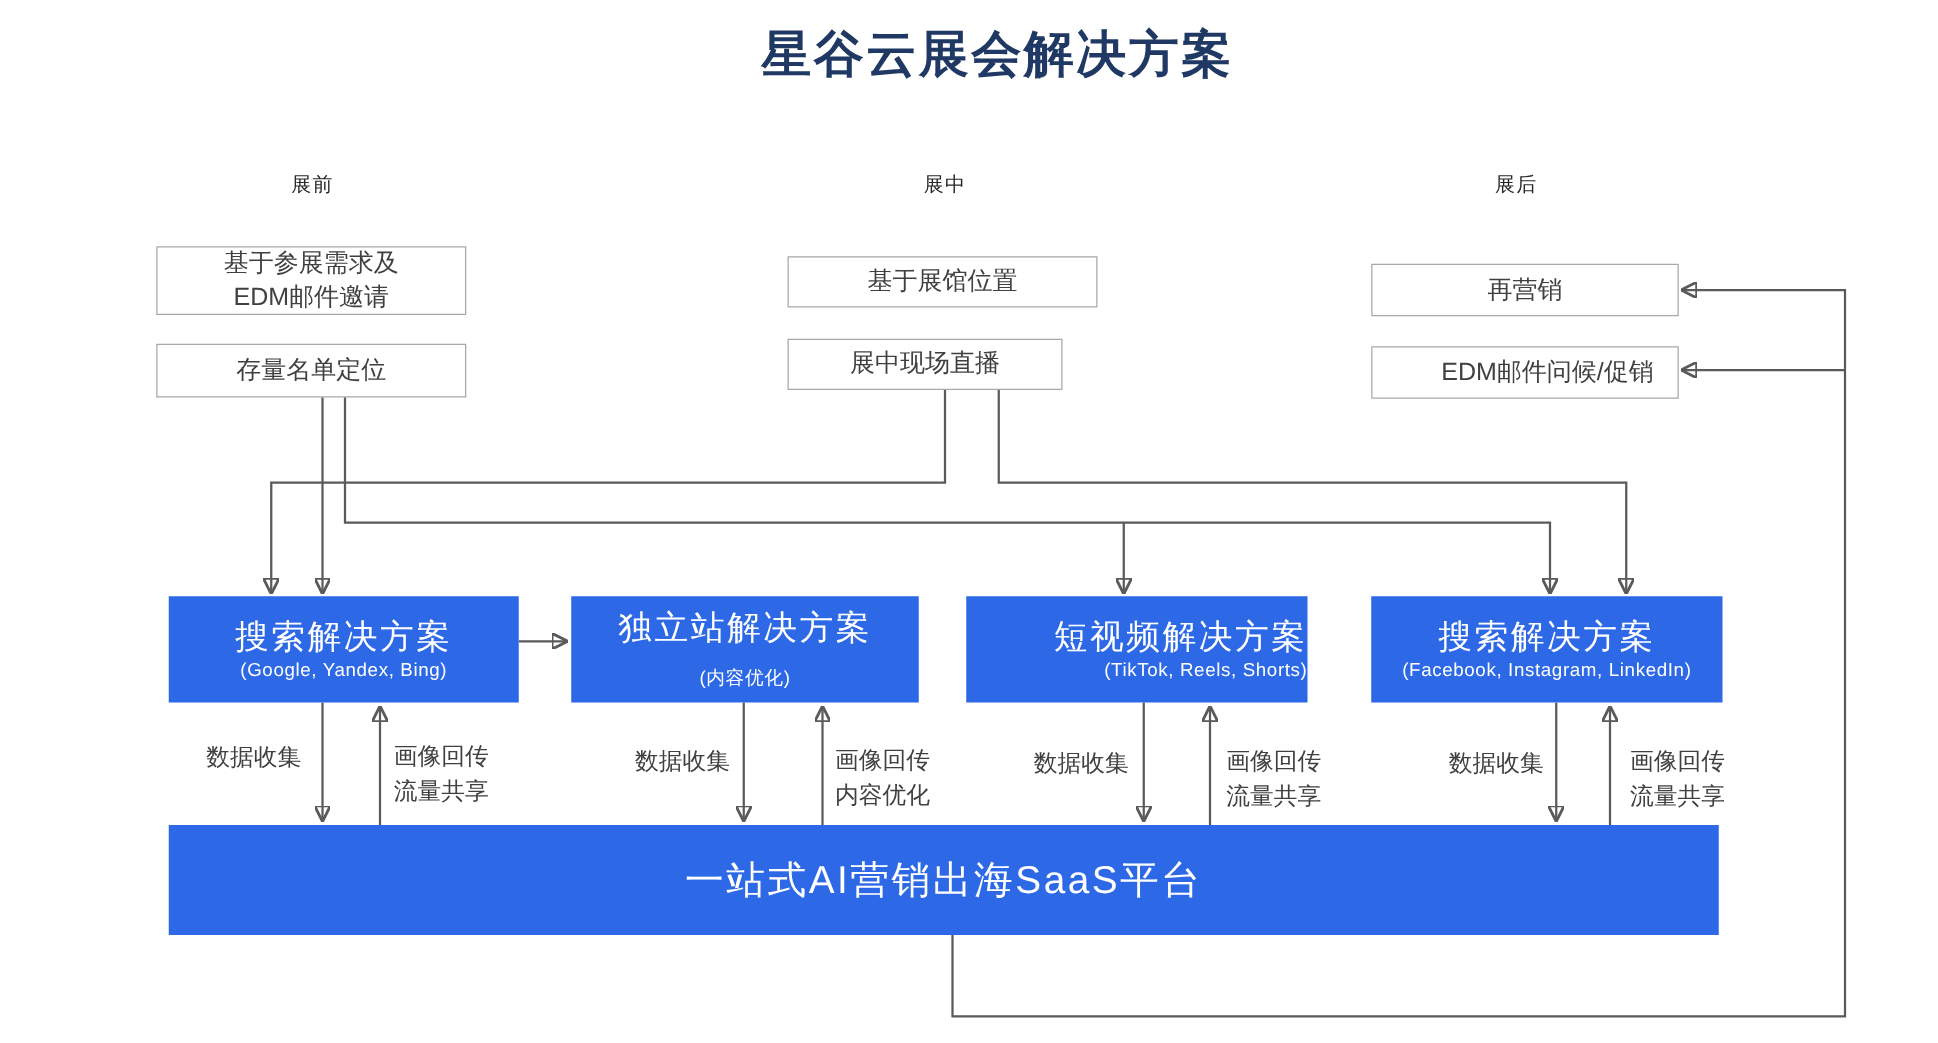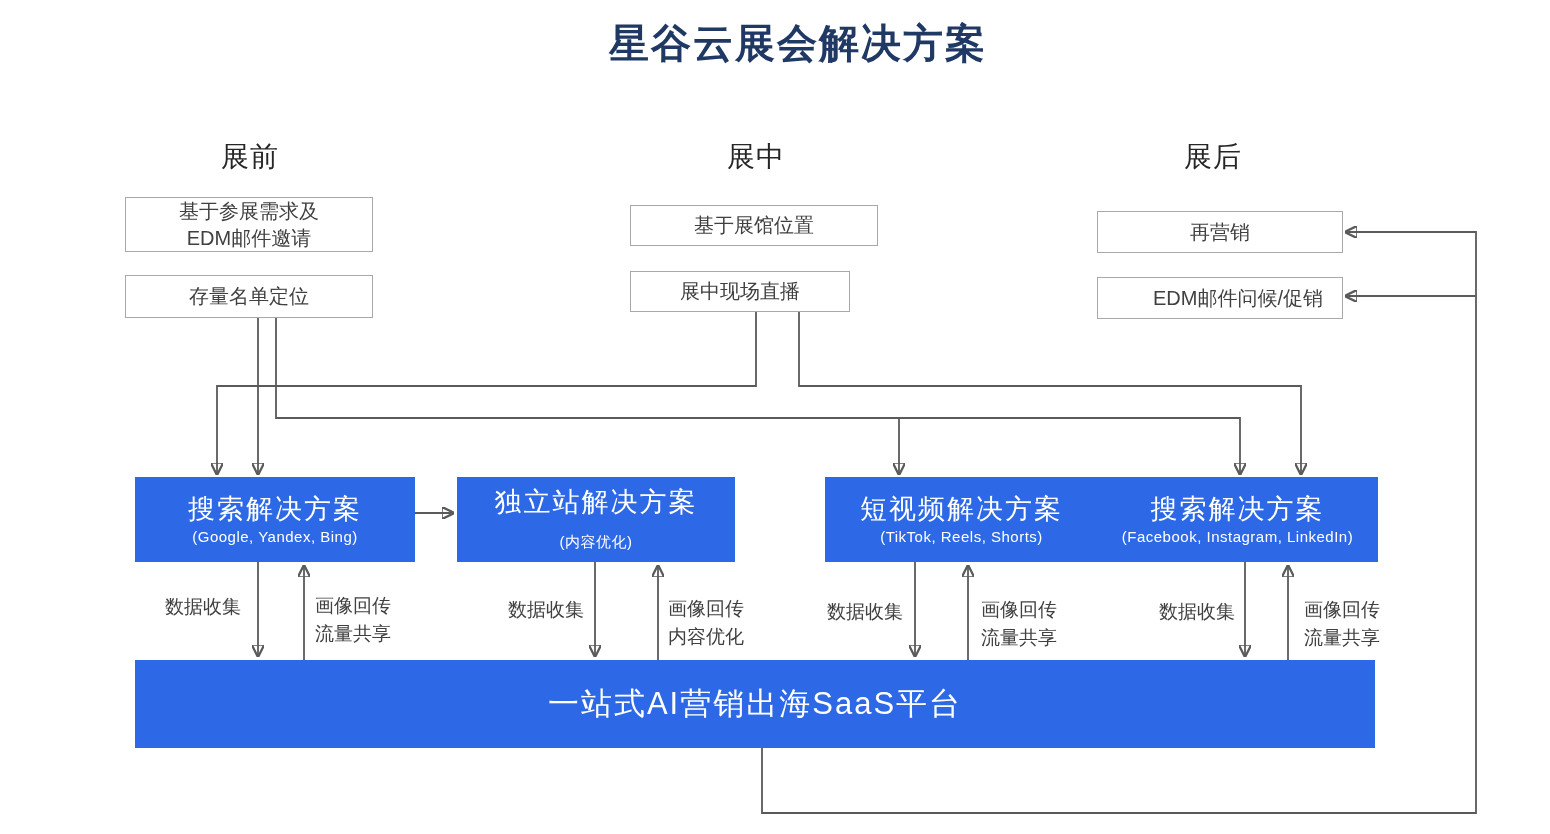--- a/index.html
+++ b/index.html
@@ -3,21 +3,21 @@
 <meta charset="utf-8">
 <style>
   html,body{margin:0;padding:0;background:#ffffff;}
   body{font-family:"Liberation Sans","DejaVu Sans",sans-serif;}
   .canvas{position:relative;width:1550px;height:834px;background:#ffffff;overflow:hidden;}
 
   .page-title{position:absolute;left:0;top:16px;width:1550px;text-align:center;
     font-size:40px;font-weight:bold;color:#1f3864;letter-spacing:2px;padding-left:23px;}
 
   .phase-header{position:absolute;width:160px;text-align:center;
-    font-size:28px;color:#262626;letter-spacing:1px;}
+    font-size:16px;color:#262626;letter-spacing:1px;}
   .hdr-before{left:170px;top:138px;}
   .hdr-during{left:676px;top:138px;}
   .hdr-after{left:1133px;top:138px;}
 
   .wbox{position:absolute;border:1px solid #a8a8a8;background:#ffffff;
     display:flex;align-items:center;justify-content:center;text-align:center;
     font-size:20px;color:#404040;white-space:pre-line;line-height:1.35;box-sizing:border-box;}
   .wb-a1{left:125px;top:197px;width:248px;height:55px;}
   .wb-a2{left:125px;top:275px;width:248px;height:43px;}
   .wb-b1{left:630px;top:205px;width:248px;height:41px;}
@@ -25,21 +25,21 @@
   .wb-c1{left:1097px;top:211px;width:246px;height:42px;}
   .wb-c2{left:1097px;top:277px;width:246px;height:42px;padding-left:36px;}
 
   .bluebox{position:absolute;top:477px;height:85px;background:#2d69e6;color:#ffffff;
     display:flex;flex-direction:column;align-items:center;justify-content:center;
     text-align:center;box-sizing:border-box;}
   .bluebox .bb-title{font-size:27px;letter-spacing:2px;line-height:1.15;}
   .bluebox .bb-sub{font-size:15px;margin-top:3px;letter-spacing:0.5px;}
   .bx-1{left:135px;width:280px;}
   .bx-2{left:457px;width:278px;gap:12px;}
-  .bx-3{left:825px;width:273px;}
+  .bx-3{left:773px;width:273px;align-items:flex-end;}
   .bx-4{left:1097px;width:281px;}
 
   .flow-label{position:absolute;font-size:19px;color:#404040;text-align:center;
     white-space:pre-line;line-height:1.45;}
   .fl-down1{left:155px;top:593px;width:96px;}
   .fl-up1{left:303px;top:592px;width:100px;}
   .fl-down2{left:498px;top:596px;width:96px;}
   .fl-up2{left:656px;top:595px;width:100px;}
   .fl-down3{left:817px;top:598px;width:96px;}
   .fl-up3{left:969px;top:596px;width:100px;}

